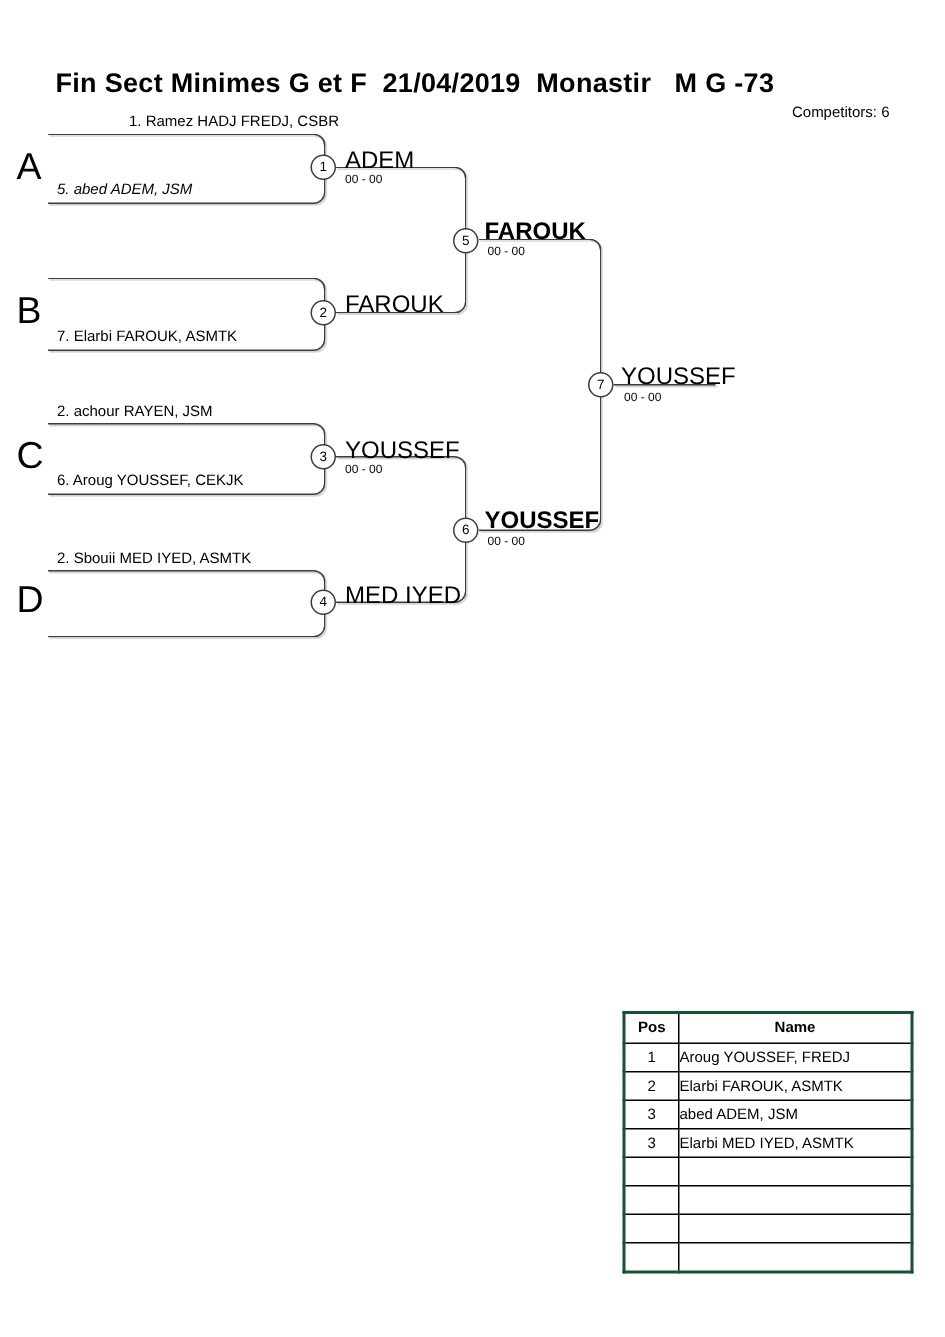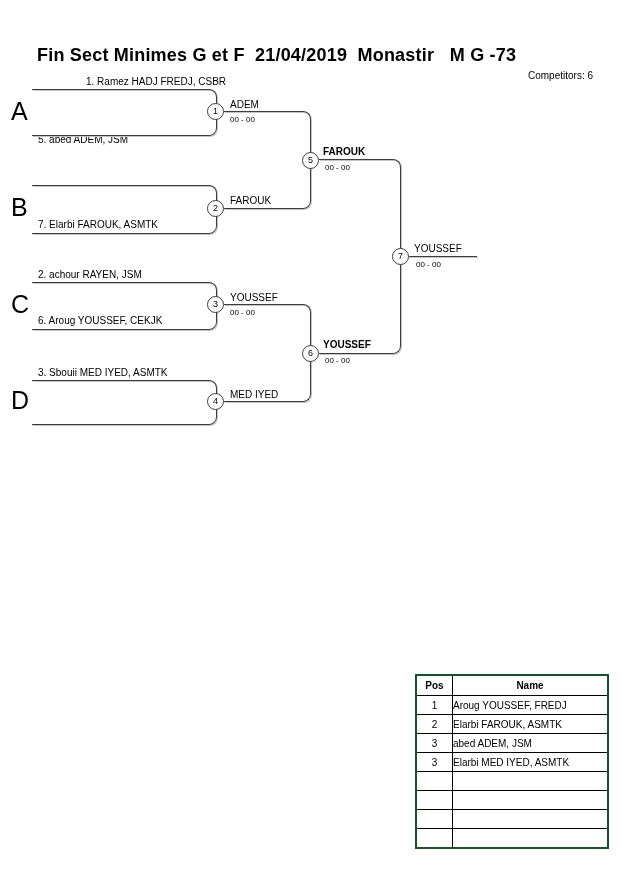--- a/index.html
+++ b/index.html
@@ -23,21 +23,21 @@
   .conn-bottom{border-bottom:1px solid #3d3d3d;border-right:1px solid #3d3d3d;border-bottom-right-radius:8px;}
   .hline{position:absolute;border-top:1px solid #3d3d3d;filter:drop-shadow(1px 1px 0 #c4c4c4);}
   .match-circle{
     position:absolute;width:15px;height:15px;border-radius:50%;
     border:1px solid #3d3d3d;background:#fff;z-index:3;
     display:flex;align-items:center;justify-content:center;
     font-size:9px;line-height:1;
   }
   .pool-letter{font-size:25px;line-height:1;}
   .seed{font-size:10px;}
-  .winner{font-size:10px;z-index:2;}
+  .winner{font-size:16px;z-index:2;}
   .winner.bold{font-weight:bold;}
   .score{font-size:8px;z-index:2;}
   
   .results-title{font-size:11px;font-weight:bold;text-align:center;}
   table.results{
     border-collapse:collapse;position:absolute;left:415px;top:674px;
     border:2px solid #14532d;table-layout:fixed;
   }
   table.results td,table.results th{
     border:1px solid #000;font-size:10px;padding:0;overflow:hidden;white-space:nowrap;
@@ -55,25 +55,25 @@
 
   <div class="abs title" style="left:37px;top:45px;">Fin Sect Minimes G et F  21/04/2019  Monastir   M G -73</div>
   <div class="abs competitors" style="right:37px;top:70px;">Competitors: 6</div>
 
   <div class="abs pool-letter" style="left:11px;top:99px;">A</div>
   <div class="abs pool-letter" style="left:11px;top:195px;">B</div>
   <div class="abs pool-letter" style="left:11px;top:292px;">C</div>
   <div class="abs pool-letter" style="left:11px;top:388px;">D</div>
 
   <div class="abs seed" style="left:38px;top:76px;margin-left:48px;">1. Ramez HADJ FREDJ, CSBR</div>
-  <div class="abs seed" style="left:38px;top:134px;">5. abed ADEM, JSM</div>
+  <div class="abs seed" style="left:38px;top:121px;font-style:italic;">5. abed ADEM, JSM</div>
   <div class="abs seed" style="left:38px;top:219px;">7. Elarbi FAROUK, ASMTK</div>
   <div class="abs seed" style="left:38px;top:269px;">2. achour RAYEN, JSM</div>
   <div class="abs seed" style="left:38px;top:315px;">6. Aroug YOUSSEF, CEKJK</div>
-  <div class="abs seed" style="left:38px;top:367px;">3. Sbouii MED IYED, ASMTK</div>
+  <div class="abs seed" style="left:38px;top:367px;">2. Sbouii MED IYED, ASMTK</div>
 
   <div class="pool-box" style="left:32px;top:89px;width:184px;height:45px;"></div>
   <div class="pool-box" style="left:32px;top:185px;width:184px;height:47px;"></div>
   <div class="pool-box" style="left:32px;top:282px;width:184px;height:46px;"></div>
   <div class="pool-box" style="left:32px;top:380px;width:184px;height:43px;"></div>
 
   <div class="conn conn-top" style="left:224px;top:111px;width:86px;height:49px;"></div>
   <div class="conn conn-bottom" style="left:224px;top:160px;width:86px;height:48px;"></div>
   <div class="conn conn-top" style="left:224px;top:304px;width:86px;height:49px;"></div>
   <div class="conn conn-bottom" style="left:224px;top:353px;width:86px;height:48px;"></div>

